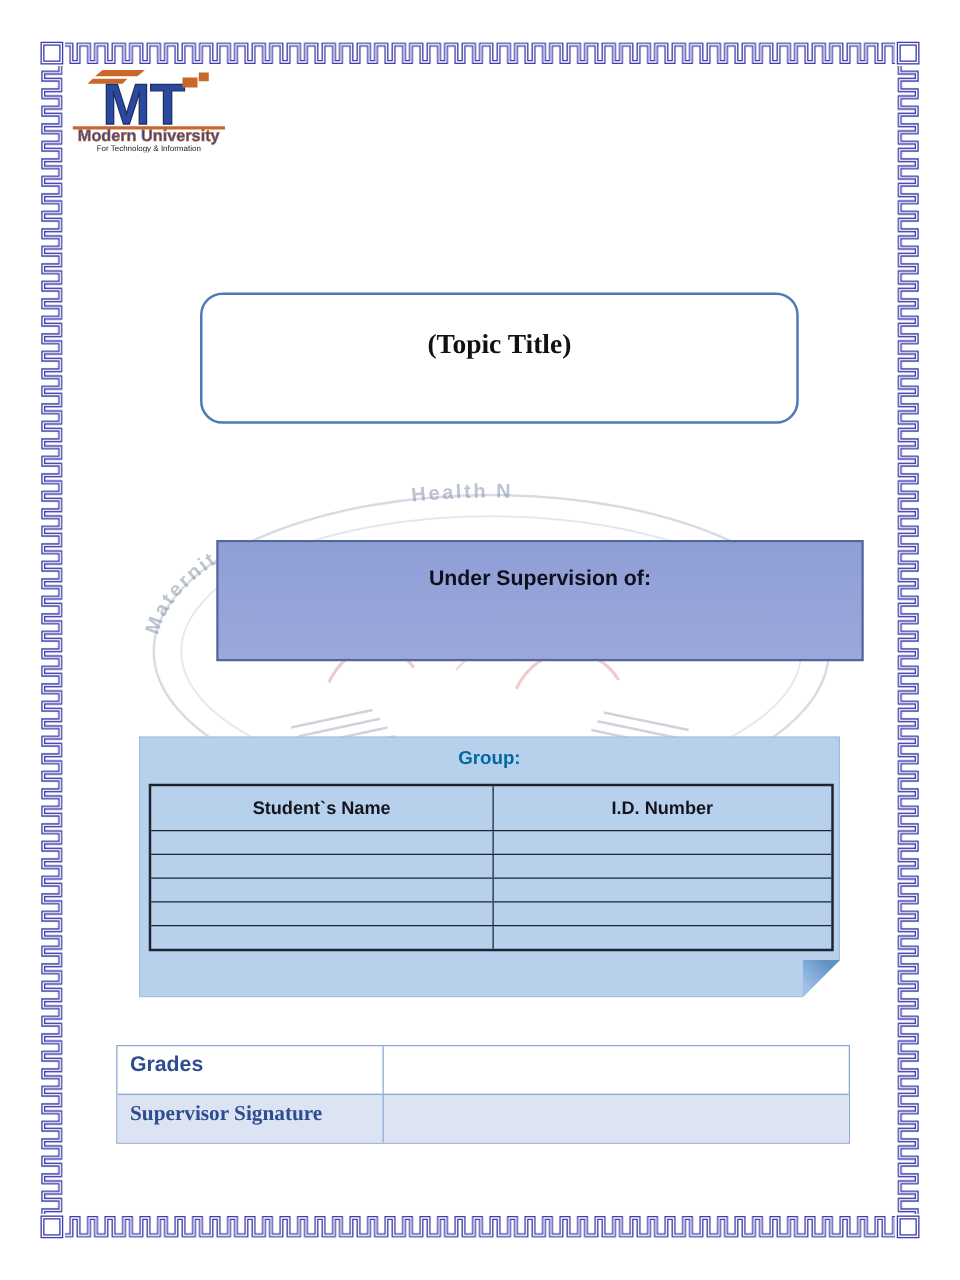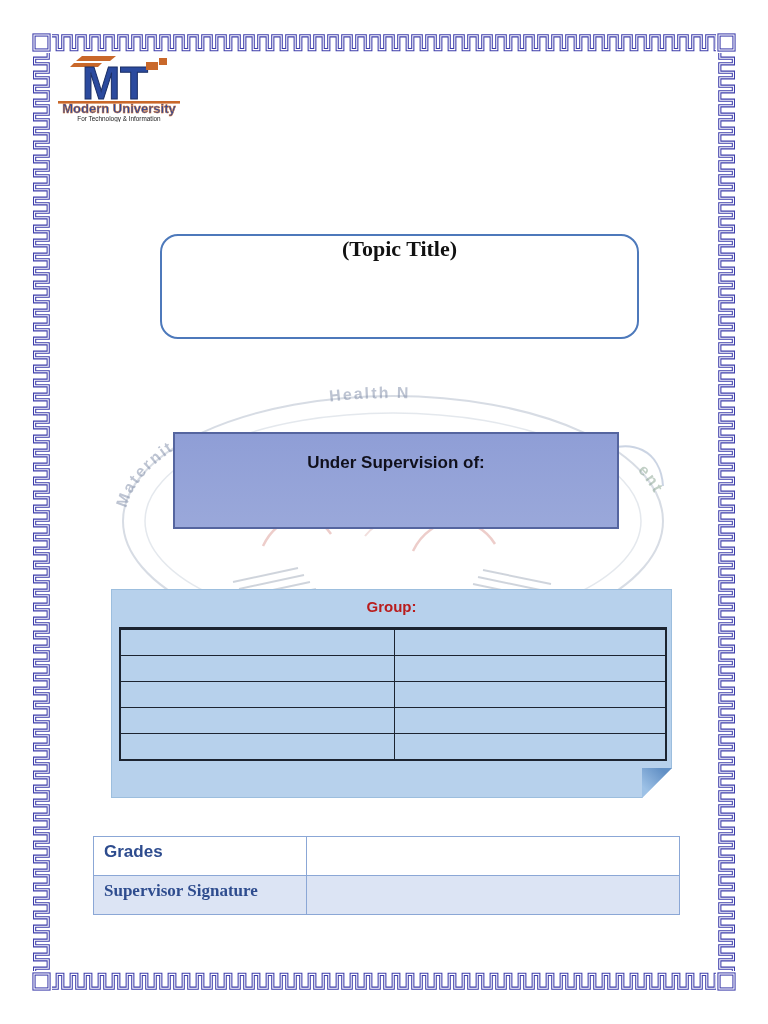--- a/index.html
+++ b/index.html
@@ -13,43 +13,43 @@
   
   .watermark{position:absolute;left:113px;top:386px;z-index:1;pointer-events:none;}
 
   
   .logo{left:58px;top:54px;width:122px;height:68px;z-index:2;}
 
   
   .topic-box{
     left:160px;top:234px;width:479px;height:105px;z-index:2;
     border:2px solid #4d79bb;border-radius:18px;background:#ffffff;
-    display:flex;justify-content:center;padding-bottom:24px;box-sizing:border-box;
+    display:flex;align-items:center;justify-content:center;padding-bottom:24px;box-sizing:border-box;
   }
   .topic-box .title{
     font-family:"Liberation Serif",serif;font-weight:bold;font-size:22px;color:#111111;
   }
 
   
   .supervision-box{
-    left:173px;top:432px;width:446px;height:97px;z-index:2;box-sizing:border-box;
+    left:173px;top:432px;width:518px;height:97px;z-index:2;box-sizing:border-box;
     background:linear-gradient(180deg,var(--supervision-fill) 0%,#9aa8da 100%);
     border:2px solid var(--supervision-border);
     text-align:center;padding-top:10px;
   }
   .supervision-box div{font-weight:bold;font-size:17px;color:#10101c;line-height:37px;}
 
   
   .group-panel{
     left:111px;top:589px;width:561px;height:209px;z-index:2;
     background:var(--panel-fill);
     clip-path:polygon(0 0,100% 0,100% calc(100% - 30px),calc(100% - 30px) 100%,0 100%);
     box-shadow:inset 0 0 0 1px #9cbede;
   }
-  .group-heading{margin-top:9px;text-align:center;font-weight:bold;font-size:15px;color:#b91c1c;}
+  .group-heading{margin-top:9px;text-align:center;font-weight:bold;font-size:15px;color:#0369a1;}
   .fold-flap{
     left:642px;top:768px;width:30px;height:30px;z-index:3;
     background:linear-gradient(to top right,#9dc1e6 20%,var(--panel-fold) 80%);
     clip-path:polygon(0 0,100% 0,0 100%);
   }
   .g-table{
     position:absolute;left:8px;top:38px;width:548px;height:134px;box-sizing:border-box;
     border:2px solid var(--table-line);display:flex;flex-direction:column;
   }
   .g-row{display:flex;flex:1 1 auto;border-top:1.4px solid var(--table-line);}
@@ -186,20 +186,24 @@
     <span class="title">(Topic Title)</span>
   </div>
 
   <div class="abs supervision-box">
     <div>Under Supervision of:</div>
   </div>
 
   <div class="abs group-panel">
     <div class="group-heading">Group:</div>
     <div class="g-table">
+      <div class="g-row header">
+        <div class="g-cell">Student`s Name</div>
+        <div class="g-cell">I.D. Number</div>
+      </div>
 
     <div class="g-row">
           <div class="g-cell"></div>
           <div class="g-cell"></div>
         </div>
         <div class="g-row">
           <div class="g-cell"></div>
           <div class="g-cell"></div>
         </div>
         <div class="g-row">

